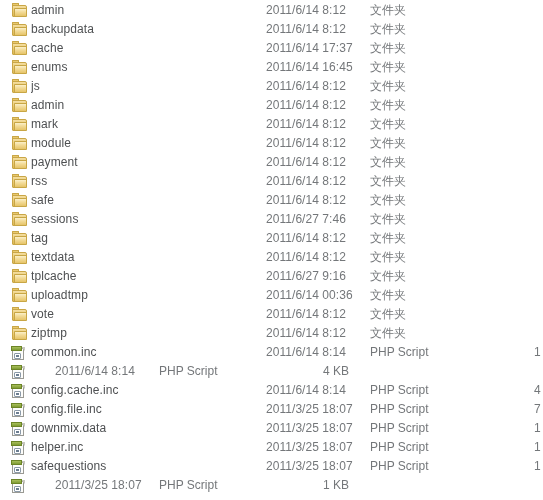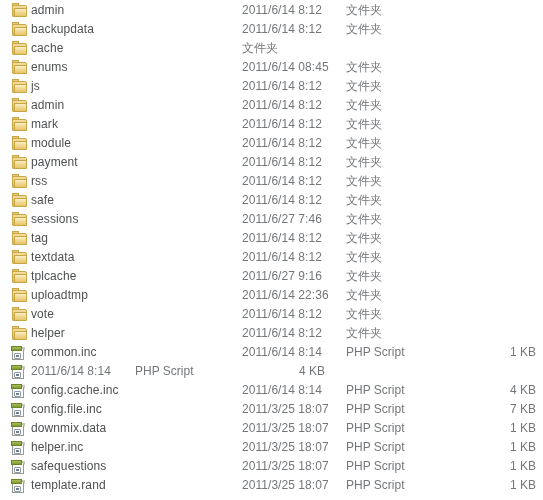--- a/index.html
+++ b/index.html
@@ -39,20 +39,21 @@
     overflow: hidden;
     text-overflow: ellipsis;
     color: #4e5052;
     letter-spacing: 0.1px;
   }
   .col-date {
     flex: 0 0 104px;
     width: 104px;
     color: #74777a;
     letter-spacing: 0.05px;
+    margin-left: 24px;
   }
   .col-type {
     flex: 0 0 110px;
     width: 110px;
     color: #74777a;
   }
   .col-size {
     flex: 0 0 80px;
     width: 80px;
     text-align: right;
@@ -176,33 +177,34 @@
     </div>
     <div class="row">
       <div class="col-icon">
         <span class="icon-folder">
           <span class="tab"></span>
           <span class="back"></span>
           <span class="front"></span>
         </span>
       </div>
       <div class="col-name">cache</div>
+      <div class="col-date">2011/6/14 17:37</div>
       <div class="col-type">文件夹</div>
       <div class="col-size"></div>
     </div>
     <div class="row">
       <div class="col-icon">
         <span class="icon-folder">
           <span class="tab"></span>
           <span class="back"></span>
           <span class="front"></span>
         </span>
       </div>
       <div class="col-name">enums</div>
-      <div class="col-date">2011/6/14 08:45</div>
+      <div class="col-date">2011/6/14 16:45</div>
       <div class="col-type">文件夹</div>
       <div class="col-size"></div>
     </div>
     <div class="row">
       <div class="col-icon">
         <span class="icon-folder">
           <span class="tab"></span>
           <span class="back"></span>
           <span class="front"></span>
         </span>
@@ -344,21 +346,21 @@
     </div>
     <div class="row">
       <div class="col-icon">
         <span class="icon-folder">
           <span class="tab"></span>
           <span class="back"></span>
           <span class="front"></span>
         </span>
       </div>
       <div class="col-name">uploadtmp</div>
-      <div class="col-date">2011/6/14 22:36</div>
+      <div class="col-date">2011/6/14 00:36</div>
       <div class="col-type">文件夹</div>
       <div class="col-size"></div>
     </div>
     <div class="row">
       <div class="col-icon">
         <span class="icon-folder">
           <span class="tab"></span>
           <span class="back"></span>
           <span class="front"></span>
         </span>
@@ -369,21 +371,21 @@
       <div class="col-size"></div>
     </div>
     <div class="row">
       <div class="col-icon">
         <span class="icon-folder">
           <span class="tab"></span>
           <span class="back"></span>
           <span class="front"></span>
         </span>
       </div>
-      <div class="col-name">helper</div>
+      <div class="col-name">ziptmp</div>
       <div class="col-date">2011/6/14 8:12</div>
       <div class="col-type">文件夹</div>
       <div class="col-size"></div>
     </div>
     <div class="row">
       <div class="col-icon">
         <span class="icon-php">
           <span class="sheet"></span>
           <span class="fold"></span>
           <span class="band"></span>
@@ -480,18 +482,17 @@
     </div>
     <div class="row">
       <div class="col-icon">
         <span class="icon-php">
           <span class="sheet"></span>
           <span class="fold"></span>
           <span class="band"></span>
           <span class="glyph"></span>
         </span>
       </div>
-      <div class="col-name">template.rand</div>
       <div class="col-date">2011/3/25 18:07</div>
       <div class="col-type">PHP Script</div>
       <div class="col-size">1 KB</div>
     </div>
   </div>
 
 </body></html>

